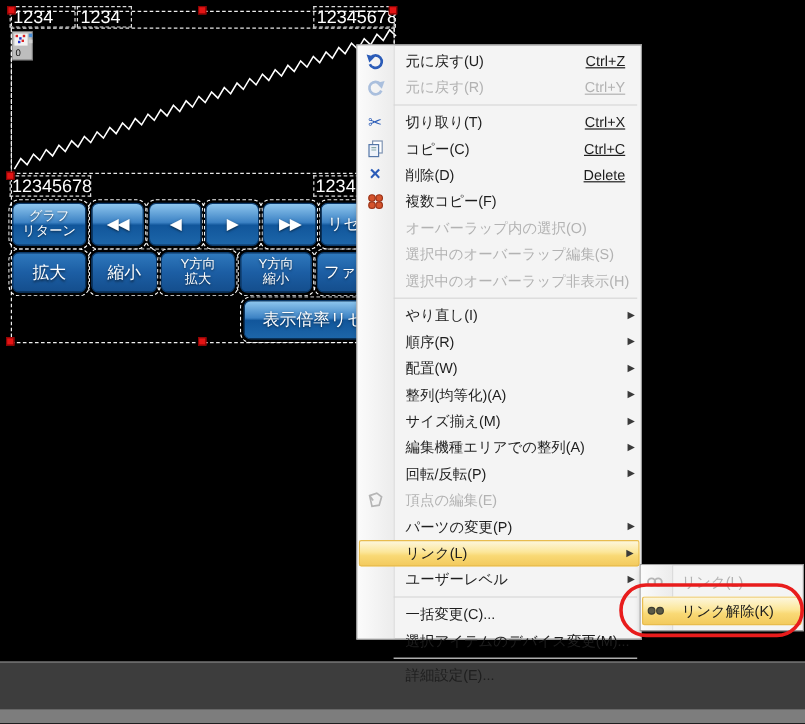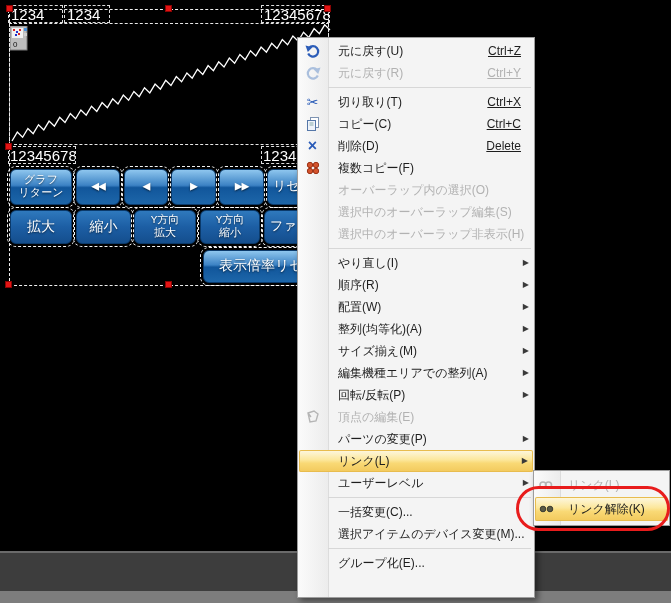--- a/index.html
+++ b/index.html
@@ -25,28 +25,28 @@
   .part-badge { position:absolute; left:10px; top:26px; width:18px; height:25px; }
 
   
   #zigzag { position:absolute; left:0; top:0; width:671px; height:603px; pointer-events:none; }
 
   
   .hmi-btn { position:absolute; border-radius:6px; border:1px solid #0b3a6b; color:#fff; text-align:center;
              display:flex; align-items:center; justify-content:center; white-space:pre-line;
              background:linear-gradient(180deg,#8ec6ee 0%,#3c82c4 45%,#11569b 52%,#1d66a9 100%);
              outline:1px dashed rgba(255,255,255,.95); outline-offset:2px;
-             font-size:13px; line-height:1.15; text-shadow:0 1px 2px rgba(0,0,0,.6); cursor:pointer;font-family:Liberation Mono, monospace; }
+             font-size:13px; line-height:1.15; text-shadow:0 1px 2px rgba(0,0,0,.6); cursor:pointer; }
   .hmi-btn.flat { background:linear-gradient(180deg,#2f79bd 0%,#1c5ea4 50%,#144e8d 100%); }
   .hmi-btn.arrows { font-size:13px; letter-spacing:-1px; }
   .hmi-btn.small { font-size:11px; }
   .hmi-btn.leftText { justify-content:flex-start; padding-left:5px; }
 
   
-  .menu { position:absolute; left:297px; top:37px; width:238px; height:561px; background:#f4f4f4;
+  .menu { position:absolute; left:297px; top:37px; width:238px; height:496px; background:#f4f4f4;
           border:1px solid #9d9d9d; box-shadow:3px 3px 6px rgba(0,0,0,.45); z-index:10; padding-top:2px; }
   .gutter { position:absolute; left:0; top:0; bottom:0; width:31px;
             background:linear-gradient(90deg,#fbfbfb,#ececec); border-right:1px solid #dcdcdc; }
   .mi { position:relative; height:22px; line-height:22px; padding-left:40px; font-size:12px; color:#1e1e1e;
         cursor:pointer; z-index:1; white-space:nowrap; }
   .mi .ico { position:absolute; left:6px; top:3px; width:17px; height:17px; text-align:center; line-height:16px; }
   .mi .acc { position:absolute; right:13px;text-decoration:underline; }
   .mi .arr { position:absolute; right:5px; top:0; font-size:8px; color:#3a3a3a; }
   .mi.dis  { color:#b2b2b2; cursor:default; }
   .mi.hl { background:linear-gradient(180deg,#fdf8e3 0%,#fce79b 45%,#f9d975 60%,#f2c95c 100%);
@@ -246,21 +246,21 @@
     <div class="mi">
       <span>一括変更(C)...</span>
     </div>
     <div class="mi">
       <span>選択アイテムのデバイス変更(M)...</span>
     </div>
 
     <div class="sep"></div>
 
     <div class="mi">
-      <span>グループ化(E)...</span>
+      <span>詳細設定(E)...</span>
     </div>
   </div>
 
   <div class="submenu">
     <div class="gutter"></div>
     <div class="smi dis">
       <span class="ico">
         <svg width="16" height="16" viewBox="0 0 16 16">
             <circle cx="5" cy="8" r="3" fill="none" stroke="#b5b5b5" stroke-width="1.6"></circle>
             <circle cx="10.5" cy="8" r="3" fill="none" stroke="#b5b5b5" stroke-width="1.6"></circle>

